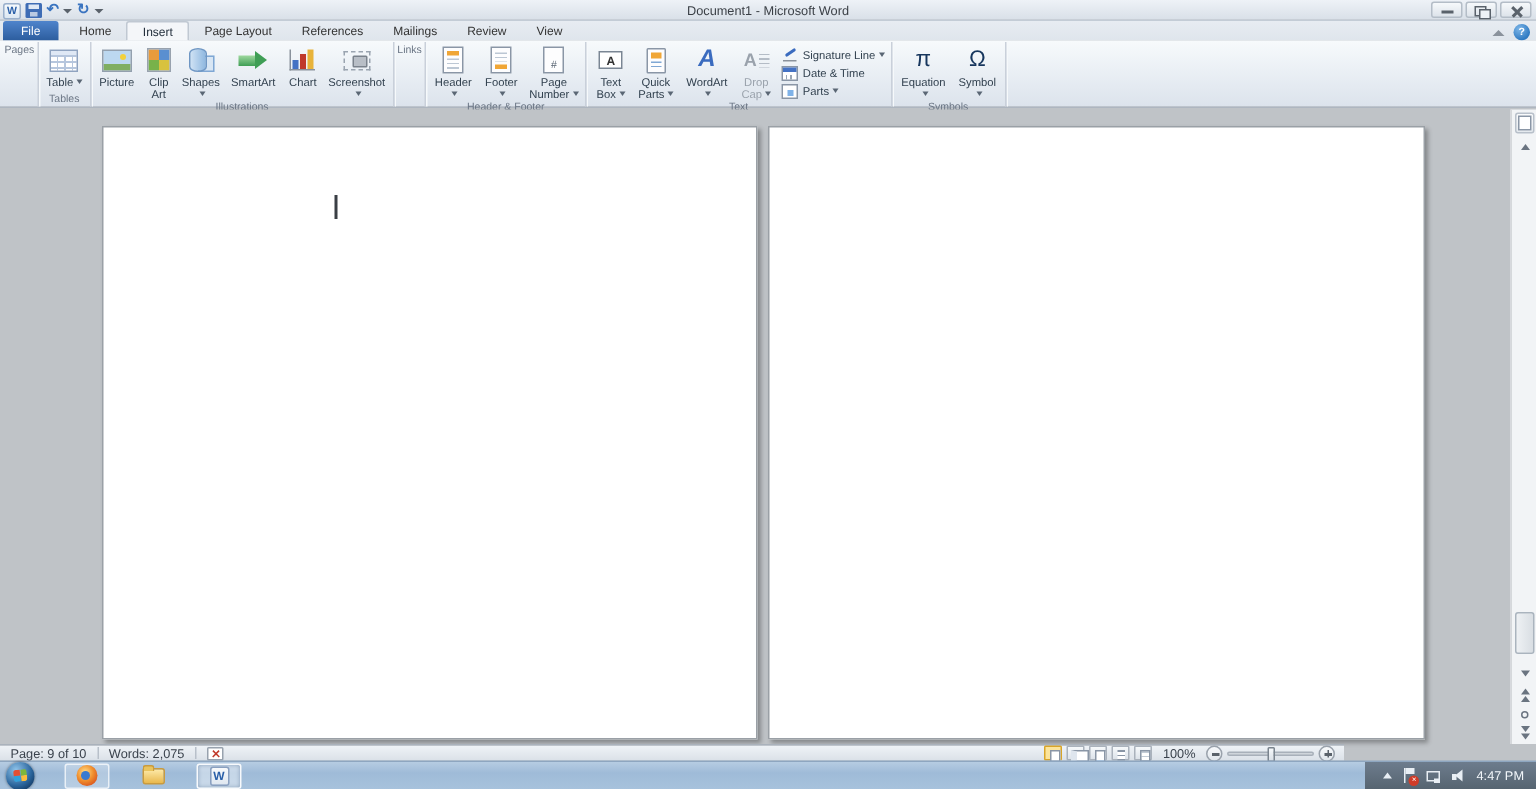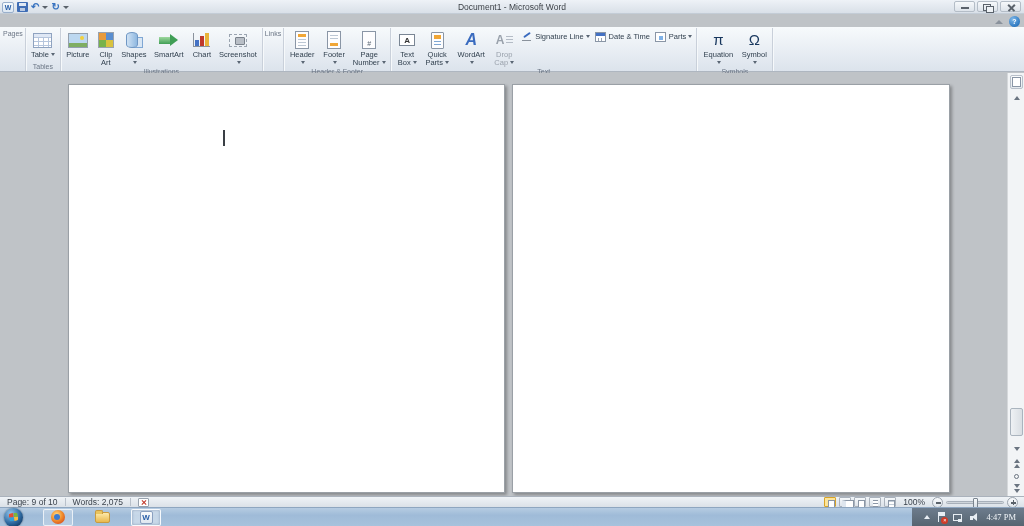--- a/index.html
+++ b/index.html
@@ -54,21 +54,21 @@
   .group { display:flex; flex-direction:column; border-right:1px solid #c9d0da; box-shadow:1px 0 0 #f6f9fb;
     padding:1px 2px 0 2px; }
   .group-content { display:flex; flex:1; align-items:stretch; gap:1px; }
   .group-label { height:9px; font-size:7px; color:#6b7685; text-align:center; line-height:9px; }
   .bigbtn { display:flex; flex-direction:column; align-items:center; justify-content:flex-start;
     padding:1px 2px 0 2px; border-radius:2px; }
   .bicon { height:20px; display:flex; align-items:center; justify-content:center; margin-bottom:1px; }
   .blabel { font-size:7.5px; line-height:8px; color:#32414f; text-align:center; }
   .dd .blabel::after { content:""; display:inline-block; margin-left:2px; vertical-align:1px;
     border-left:2.5px solid transparent; border-right:2.5px solid transparent; border-top:3px solid #5a6674; }
-  .smallcol { display:flex; flex-direction:row; justify-content:flex-start; gap:1px; padding-top:2px; }
+  .smallcol { display:flex; flex-direction:column; justify-content:flex-start; gap:1px; padding-top:2px; }
   .smallbtn { display:flex; align-items:center; gap:3px; height:11px; padding:0 2px; border-radius:2px; }
   .slabel { font-size:7.5px; color:#32414f; white-space:nowrap; }
   .dd .slabel::after { content:""; display:inline-block; margin-left:2px; vertical-align:1px;
     border-left:2.5px solid transparent; border-right:2.5px solid transparent; border-top:3px solid #5a6674; }
   .disabled .blabel, .disabled .slabel { color:#9aa2ac; }
 
   
   .pg { width:14px; height:18px; background:#fdfdfe; border:1px solid #8a96a6; border-radius:1px; position:relative; }
   .pg.lines::after { content:""; position:absolute; left:2px; right:2px; top:4px; bottom:2px;
     background:repeating-linear-gradient(to bottom,#bcc7d4 0 1px, transparent 1px 3px); }
@@ -166,21 +166,21 @@
   .tri-down { width:0; height:0; border-left:3.5px solid transparent; border-right:3.5px solid transparent;
     border-top:4px solid #6a7480; }
   .sb-up { top:19px; } .sb-thumb { position:absolute; left:2px; top:335px; width:13px; height:28px;
     background:linear-gradient(90deg,#eef1f4,#d9dee3); border:1px solid #aab4be; border-radius:2px; }
   .sb-down { top:370px; }
   .dbl { display:flex; flex-direction:column; gap:1px; align-items:center; }
   .sb-prev { top:384px; } .sb-browse { top:397px; } .sb-next { top:409px; }
   .ball { width:5px; height:5px; border:1px solid #6a7480; border-radius:50%; }
 
   
-  .statusbar { position:absolute; left:0; top:496px; width:1024px; height:11px;
+  .statusbar { position:absolute; left:0; top:496px; width:896px; height:11px;
     background:linear-gradient(#eff3f7,#dbe1e8); border-top:1px solid #aab2bc;
     display:flex; align-items:center; font-size:8.5px; color:#3a424c; }
   .st-item { padding:0 7px; height:11px; line-height:10px; }
   .st-sep { width:1px; height:8px; background:#b8c0ca; }
   .proof-icon { width:11px; height:9px; background:#fff; border:1px solid #98a2ae; border-radius:1px;
     position:relative; margin:0 7px; }
   .proof-icon::before, .proof-icon::after { content:""; position:absolute; left:2px; top:3.5px; width:6px;
     height:1.2px; background:#c0392b; }
   .proof-icon::before { transform:rotate(45deg); } .proof-icon::after { transform:rotate(-45deg); }
   .st-right { margin-left:auto; display:flex; align-items:center; gap:3px; padding-right:6px; }
@@ -239,21 +239,21 @@
   .flag-icon::after { content:""; position:absolute; left:2px; top:0; width:6px; height:4px; background:#e8eef4; }
   .flag-badge { position:absolute; right:-2px; bottom:-1px; width:7px; height:7px; border-radius:50%;
     background:#d03c28; color:#fff; font-size:5.5px; line-height:7px; text-align:center; }
   .net-icon { width:10px; height:9px; position:relative; }
   .net-icon::before { content:""; position:absolute; left:0; top:1px; width:7px; height:5px; border:1px solid #e8eef4; }
   .net-icon::after { content:""; position:absolute; left:5px; bottom:0; width:4px; height:3px; background:#e8eef4; }
   .spk-icon { width:9px; height:9px; position:relative; }
   .spk-icon::before { content:""; position:absolute; left:0; top:3px; width:3px; height:4px; background:#e8eef4; }
   .spk-icon::after { content:""; position:absolute; left:2px; top:0.5px; width:0; height:0;
     border-right:5px solid #e8eef4; border-top:4.5px solid transparent; border-bottom:4.5px solid transparent; }
-  .clock { color:#f2f6fa; font-size:8.5px;font-family:Liberation Serif, serif; }
+  .clock { color:#f2f6fa; font-size:8.5px; }
 </style>
 </head>
 <body>
 
 <div id="screen">
 
   <div class="titlebar">
     <div class="qat">
       <div class="qat-word">W</div>
       <div class="qat-save"></div>
@@ -263,20 +263,30 @@
       <span class="dd-caret"></span>
     </div>
     <div class="win-title">Document1 - Microsoft Word</div>
     <div class="winbtns">
       <div class="wbtn min"></div>
       <div class="wbtn restore"></div>
       <div class="wbtn close"></div>
     </div>
   </div>
 
+  <div class="tabrow">
+    <div class="tab file">File</div>
+    <div class="tab">Home</div>
+    <div class="tab active">Insert</div>
+    <div class="tab">Page Layout</div>
+    <div class="tab">References</div>
+    <div class="tab">Mailings</div>
+    <div class="tab">Review</div>
+    <div class="tab">View</div>
+  </div>
   <div class="ribbon-right">
     <div class="rib-min-caret"></div>
     <div class="help-btn">?</div>
   </div>
 
   <div class="ribbon">
 
     <div class="group">
       <div class="group-label">Pages</div>
     </div>

